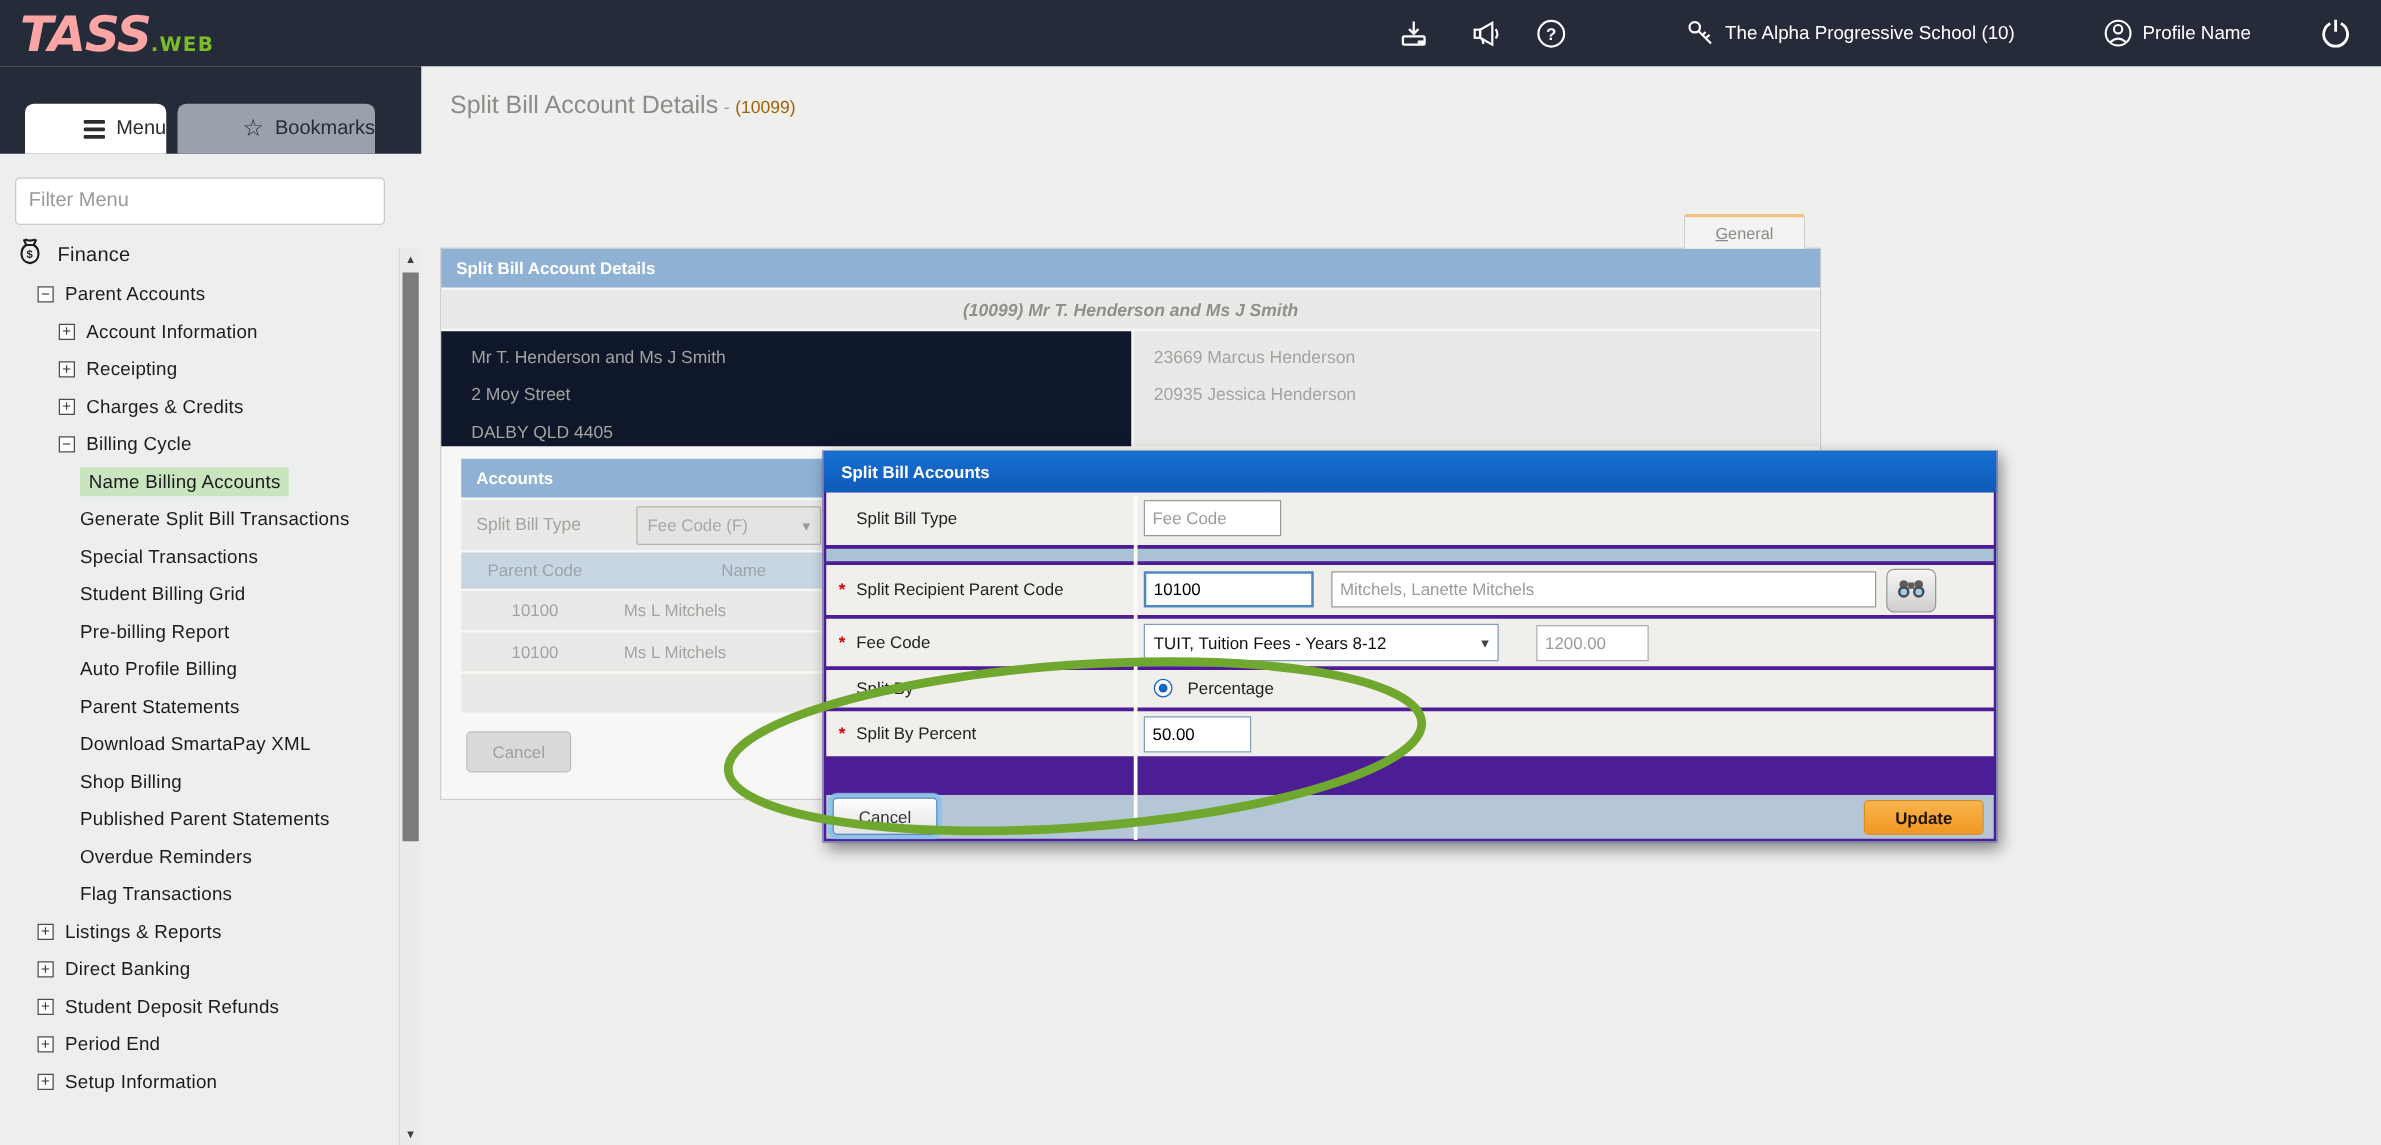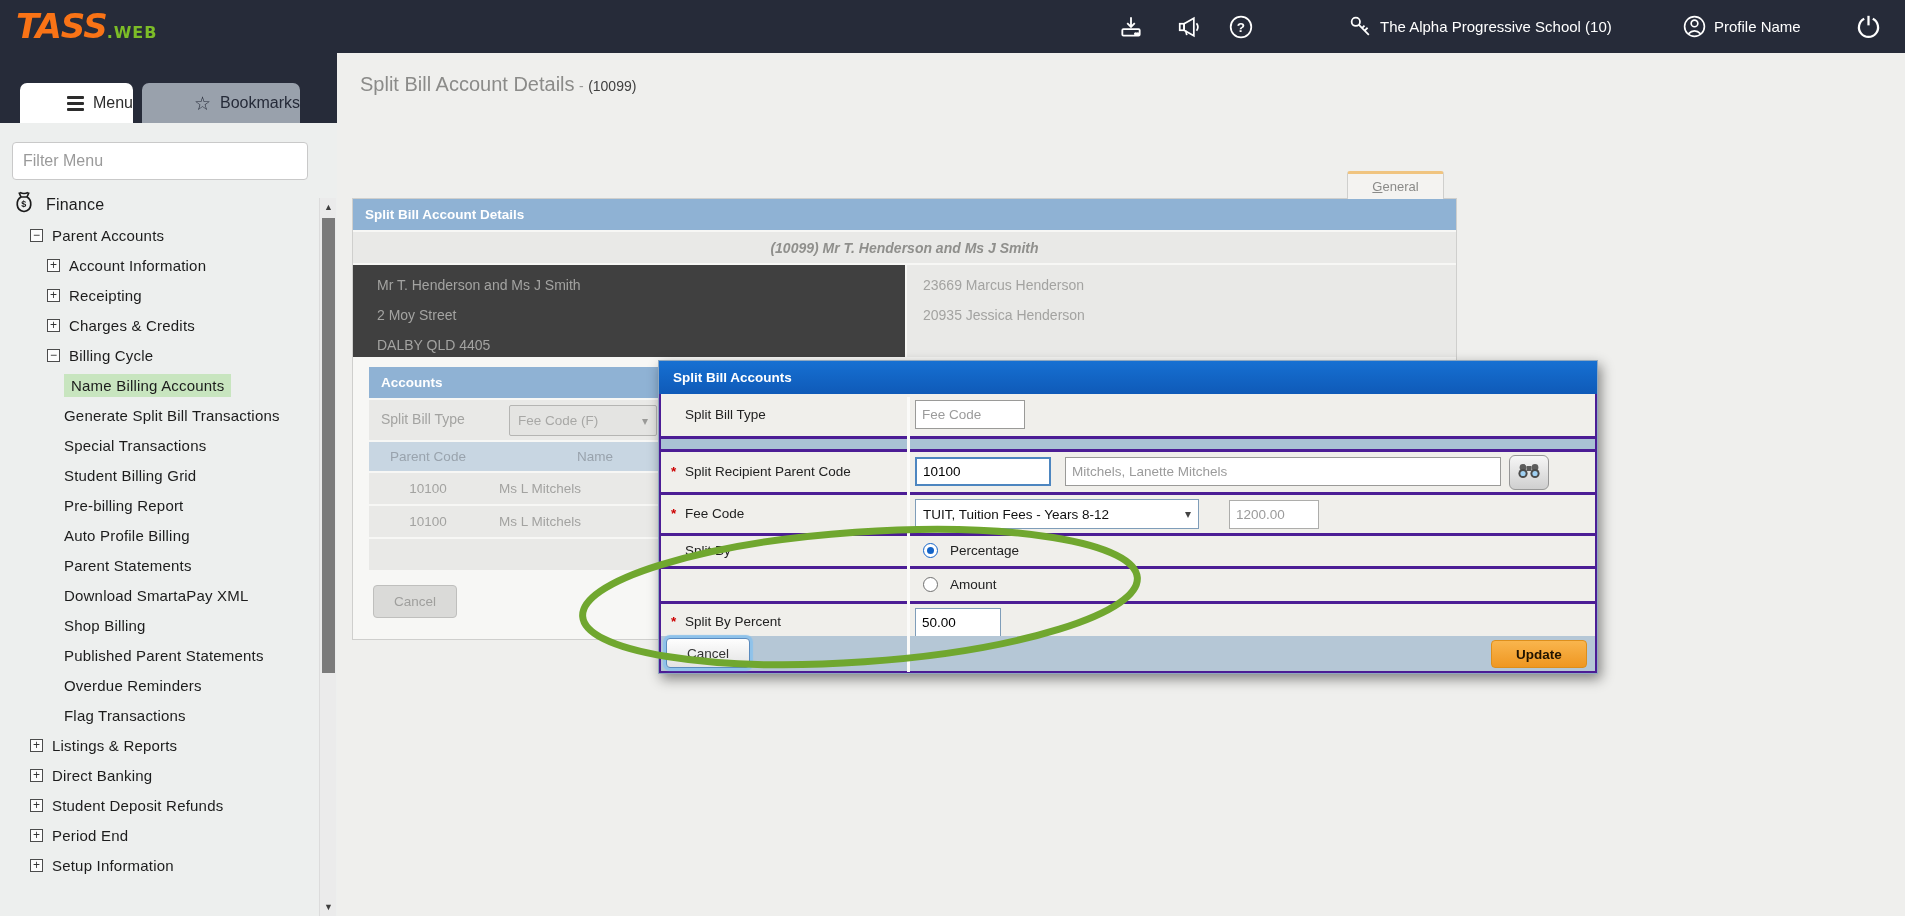--- a/index.html
+++ b/index.html
@@ -2,21 +2,21 @@
 <html><head>
 <meta charset="utf-8">
 <style>
   * { margin:0; padding:0; box-sizing:border-box; }
   html,body { width:1905px; height:916px; overflow:hidden; }
   body { font-family:"Liberation Sans", sans-serif; background:#efefed; position:relative; }
 
   
   .topbar { position:absolute; left:0; top:0; width:1905px; height:53px; background:#262b39; z-index:5; }
   .logo { position:absolute; left:16px; top:6px; cursor:pointer; }
-  .logo .t1 { font-family:"DejaVu Sans", sans-serif; font-size:34px; font-weight:800; font-style:italic; color:#f97316; letter-spacing:-1px; }
+  .logo .t1 { font-family:"DejaVu Sans", sans-serif; font-size:39px; font-weight:800; font-style:italic; color:#fca5a5; letter-spacing:-1px; }
   .logo .t2 { font-family:"DejaVu Sans", sans-serif; font-size:16px; font-weight:800; color:#7cbc27; letter-spacing:1px; }
   .tb-item { position:absolute; top:0; height:53px; display:flex; align-items:center; gap:7px; color:#fff; font-size:15px; cursor:pointer; }
   .tb-item svg { display:block; }
 
   
   .side-head { position:absolute; left:0; top:53px; width:337px; height:70px; background:#262b39; z-index:4; }
   .tab { position:absolute; top:83px; height:40px; border-radius:7px 7px 0 0; display:flex; align-items:center; justify-content:flex-end; gap:9px; font-size:16px; cursor:pointer; z-index:6; }
   .tab-menu { left:20px; width:113px; background:#ffffff; color:#2c2c2c; }
   .tab-bookmarks { left:142px; width:158px; background:#99a1ac; color:#262b39; }
   .burger { display:inline-flex; flex-direction:column; gap:3px; }
@@ -40,32 +40,32 @@
   .sb-arrow { position:absolute; left:0; width:17px; height:16px; color:#3d3d3d; font-size:9px; display:flex; align-items:center; justify-content:center; }
   .sb-arrow.up { top:1px; }
   .sb-arrow.down { bottom:1px; }
   .sb-thumb { position:absolute; left:2px; top:20px; width:13px; height:455px; background:#7b7b7b; cursor:grab; }
 
   
   .main-bg { position:absolute; left:337px; top:53px; right:0; bottom:0; background:#efefed; }
   .page-title { position:absolute; left:360px; top:73px; z-index:2; }
   .page-title .big { font-size:20px; color:#8b8b89; }
   .page-title .sep { font-size:14px; color:#9a9a98; }
-  .page-title .code { font-size:14px; color:#404040; }
+  .page-title .code { font-size:14px; color:#a16207; }
 
   
   .general-tab { position:absolute; left:1347px; top:171px; width:97px; height:28px; background:#f4f3f1; border:1px solid #cfcfcd; border-bottom:none; border-top:3px solid #f0c480; border-radius:3px 3px 0 0; display:flex; align-items:center; justify-content:center; font-size:13px; color:#8a8a88; z-index:2; cursor:pointer; }
   .general-tab .u { text-decoration:underline; }
 
   
   .outer-panel { position:absolute; left:352px; top:198px; width:1105px; height:442px; background:#f7f7f5; border:1px solid #cfcfcd; z-index:1; }
   .blue-header { height:31px; background:#8fb2d4; color:#fff; font-weight:bold; font-size:13.5px; display:flex; align-items:center; padding-left:12px; }
   .name-row { height:31px; margin-top:2px; background:#e9e9e7; display:flex; align-items:center; justify-content:center; font-weight:bold; font-size:14px; color:#8f8f8c;font-style:italic; }
   .addr-wrap { margin-top:2px; height:92px; display:flex; }
-  .addr-col1 { width:552px; background:#404040; padding:5px 0 0 24px; }
+  .addr-col1 { width:552px; background:#0f172a; padding:5px 0 0 24px; }
   .addr-col2 { flex:1; background:#e9e9e7; margin-left:2px; padding:5px 0 0 16px; }
   .addr-line { line-height:30px; font-size:14px; color:#a3a3a1; }
 
   
   .accounts-panel { position:absolute; left:16px; top:168px; width:1073px; }
   .acc-sbt-row { margin-top:2px; height:40px; background:#e9e9e7; position:relative; }
   .acc-sbt-label { position:absolute; left:12px; top:11px; font-size:14px; color:#a3a3a1; }
   .fake-select-disabled { position:absolute; left:140px; top:5px; width:148px; height:31px; background:#e4e4e2; border:1px solid #b5b5b3; border-radius:2px; display:flex; align-items:center; justify-content:space-between; padding:0 8px; font-size:13.5px; color:#a8a8a6; }
   .acc-thead { margin-top:2px; height:29px; background:#c8d6e2; display:flex; font-size:13.5px; color:#99a3ad; }
   .acc-thead .c1 { width:118px; display:flex; align-items:center; justify-content:center; }
@@ -379,26 +379,20 @@
   </div>
 
   <div class="m-row" style="height:30px;">
     <span class="m-label" style="top:7px;">Split By</span>
     <span class="radio-opt" style="top:7px;">
       <span class="radio sel"></span>
       <span>Percentage</span>
     </span>
   </div>
 
-  <div class="m-row" style="height:32px;">
-    <span class="radio-opt" style="top:8px;">
-      <span class="radio"></span>
-      <span>Amount</span>
-    </span>
-  </div>
 
   <div class="m-row" style="height:36px;">
     <span class="m-star" style="top:10px;">*</span>
     <span class="m-label" style="top:10px;">Split By Percent</span>
     <input class="m-input m-field" style="left: 254px; top: 4px; width: 86px;" value="50.00">
   </div>
 
   <div class="modal-footer">
     <button class="btn-modal-cancel">Cancel</button>
     <button class="btn-update">Update</button>

